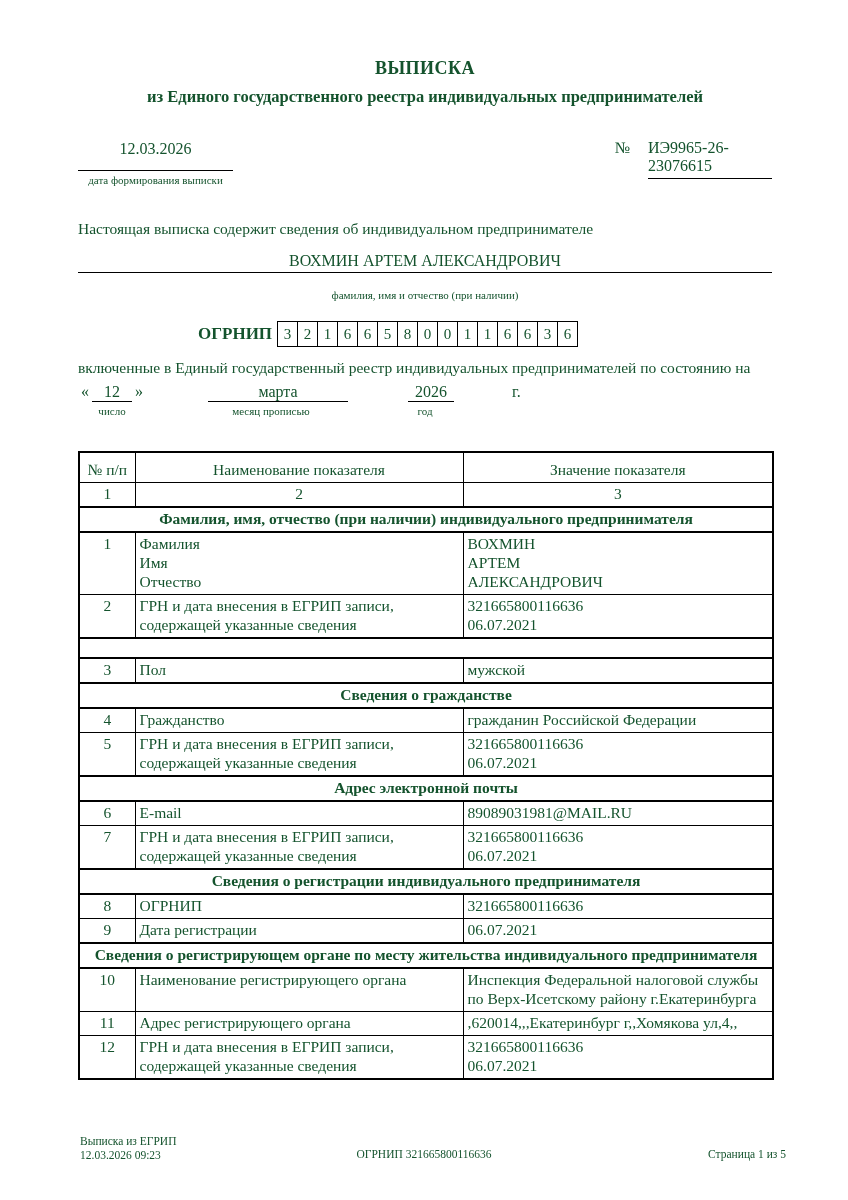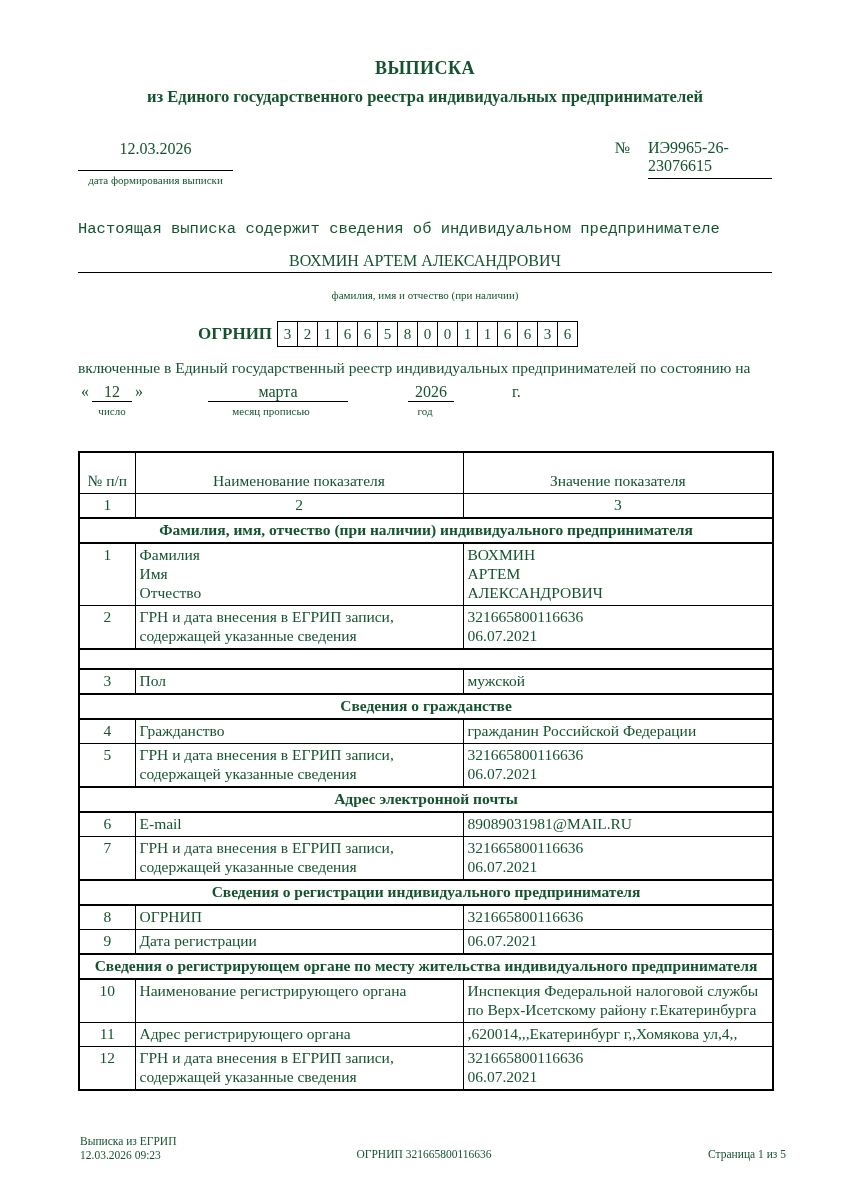--- a/index.html
+++ b/index.html
@@ -21,21 +21,21 @@
   .date-block { width:155px; text-align:center; }
   .date-value { font-size:16px; line-height:19px; padding-bottom:12px; }
   .u-line { border-bottom:1.5px solid #000; width:100%; }
   .small-label { font-size:11px; margin-top:3px; text-align:center; }
 
   .num-block { display:flex; align-items:flex-start; }
   .num-sign { font-size:16px; line-height:18px; margin-right:18px; }
   .num-value-wrap { width:124px; text-align:left; }
   .num-value { font-size:16px; line-height:18px; padding-bottom:3px; white-space:pre-line; }
 
-  .intro-line { margin-top:34px; font-size:15.5px;font-family:Liberation Mono, monospace; }
+  .intro-line { margin-top:34px; font-size:15.5px; }
 
   .name-block { margin-top:14px; text-align:center; }
   .name-value { font-size:16px; padding-bottom:2px; border-bottom:1.5px solid #000; }
   .name-label { font-size:11px; margin-top:16px; text-align:center; }
 
   .ogrnip-row { margin-top:20px; display:flex; align-items:center; }
   .ogrnip-label { margin-left:120px; font-size:17px; font-weight:bold; margin-right:6px; }
   .ogrnip-boxes { display:flex; }
   .digit-box {
     width:21px; height:26px; border:1px solid #000; margin-left:-1px;
@@ -52,21 +52,21 @@
   .dw-day { width:40px; }
   .dw-month { width:140px; margin-left:14px; }
   .dw-year { width:46px; margin-left:12px; }
   .dw-suffix { margin-left:10px; }
   .dw-label { font-size:11px; margin-top:3px; }
 
   table.info { margin-top:34px; border-collapse:collapse; border:2px solid #000; width:694px; table-layout:fixed; }
   table.info td { border:1px solid #000; font-size:15.5px; line-height:19px; padding:1px 4px 3px 4px; vertical-align:top; }
   td.c-num { text-align:center; padding-left:1px; padding-right:1px; }
   td.c-val, td.c-name { white-space:pre-line; }
-  tr.hdr td { text-align:center; padding-top:18px; padding-bottom:3px; }
+  tr.hdr td { text-align:center; padding-top:7px; padding-bottom:3px; }
   tr.colnum td { text-align:center; border-bottom:2px solid #000; }
   tr.section td { text-align:center; font-weight:bold; border-top:2px solid #000; border-bottom:2px solid #000; }
   tr.spacer td { border-left:none; border-right:none; border-top:2px solid #000; border-bottom:2px solid #000; height:20px; padding:0; }
 
   .footer { position:absolute; left:0; top:1134px; width:848px; font-size:11.5px; line-height:14px; }
   .footer-left { position:absolute; left:80px; top:0; white-space:pre-line; }
   .footer-center { position:absolute; left:0; right:0; top:13px; text-align:center; }
   .footer-right { position:absolute; right:62px; top:13px;text-align:center; }
 </style>
 </head>

